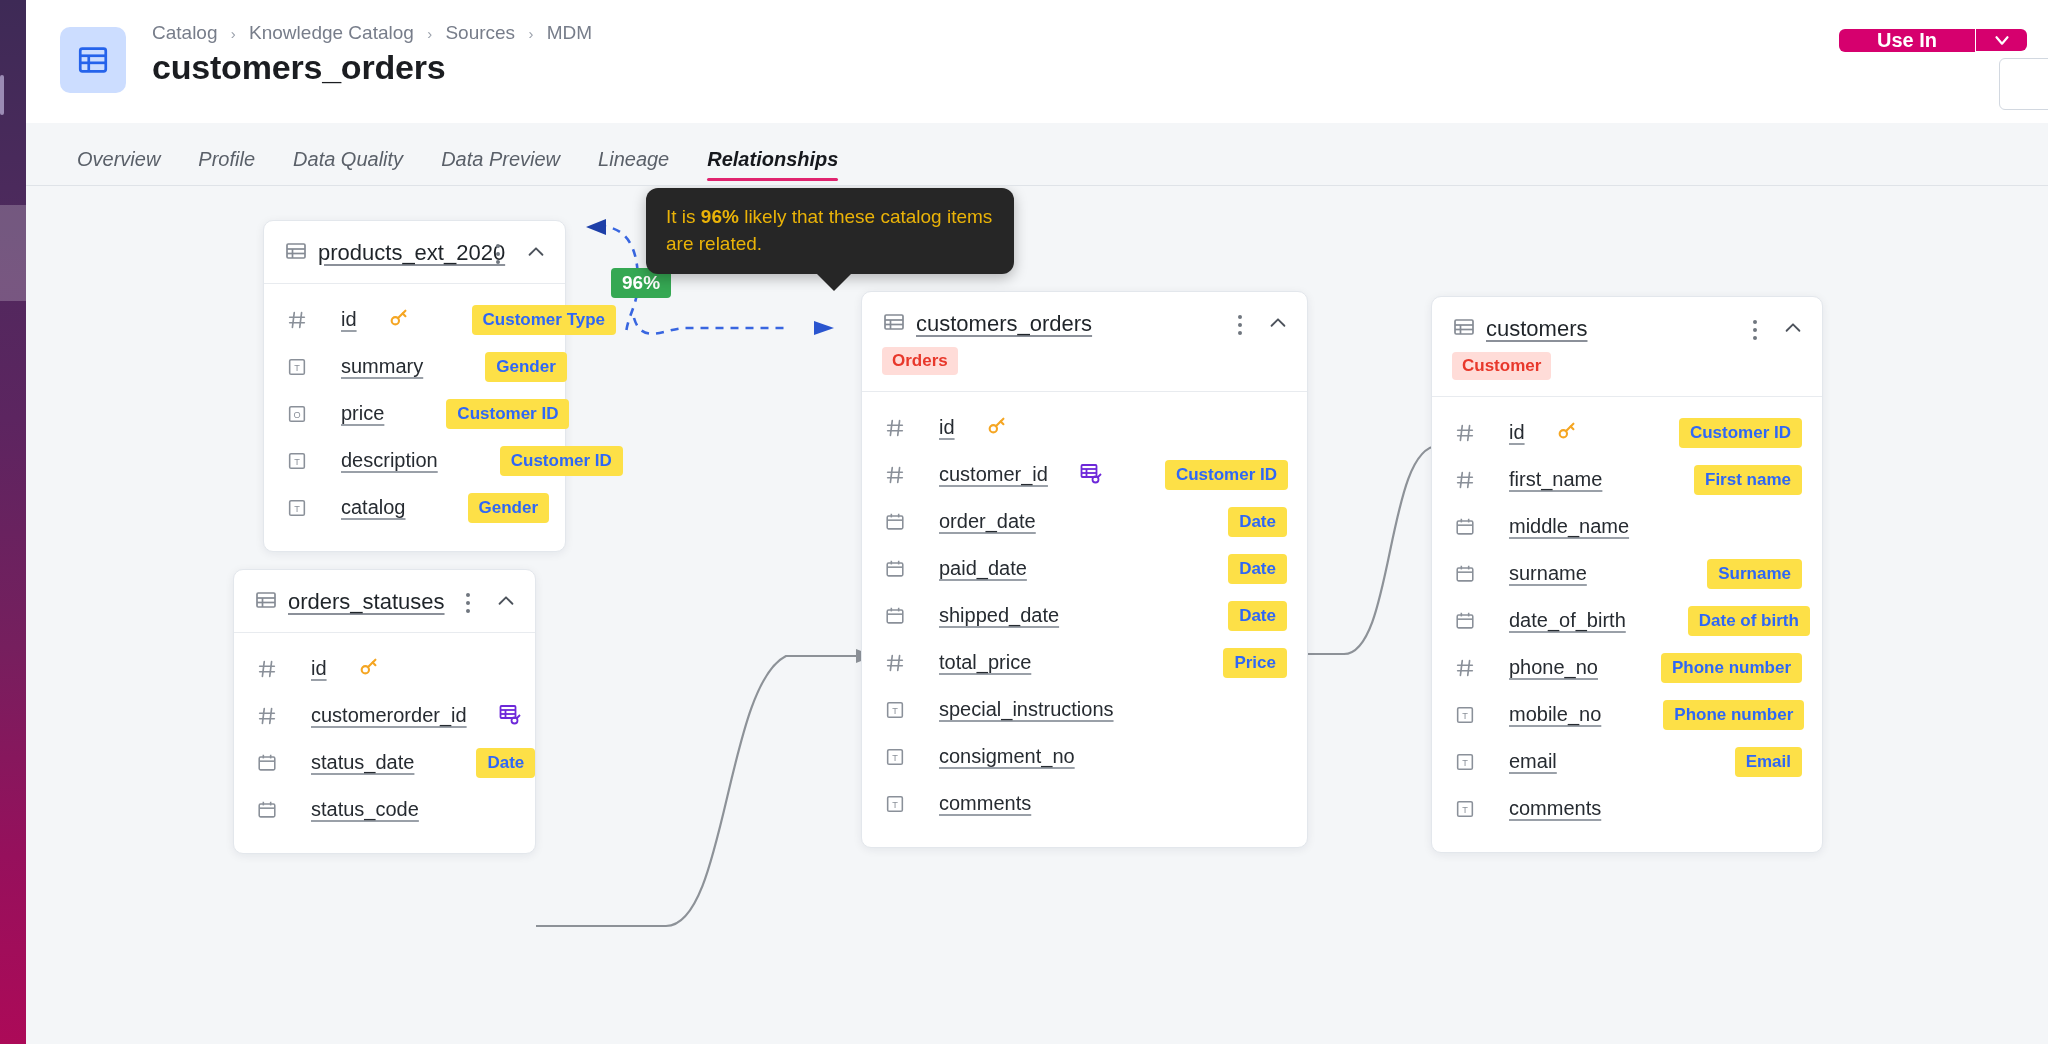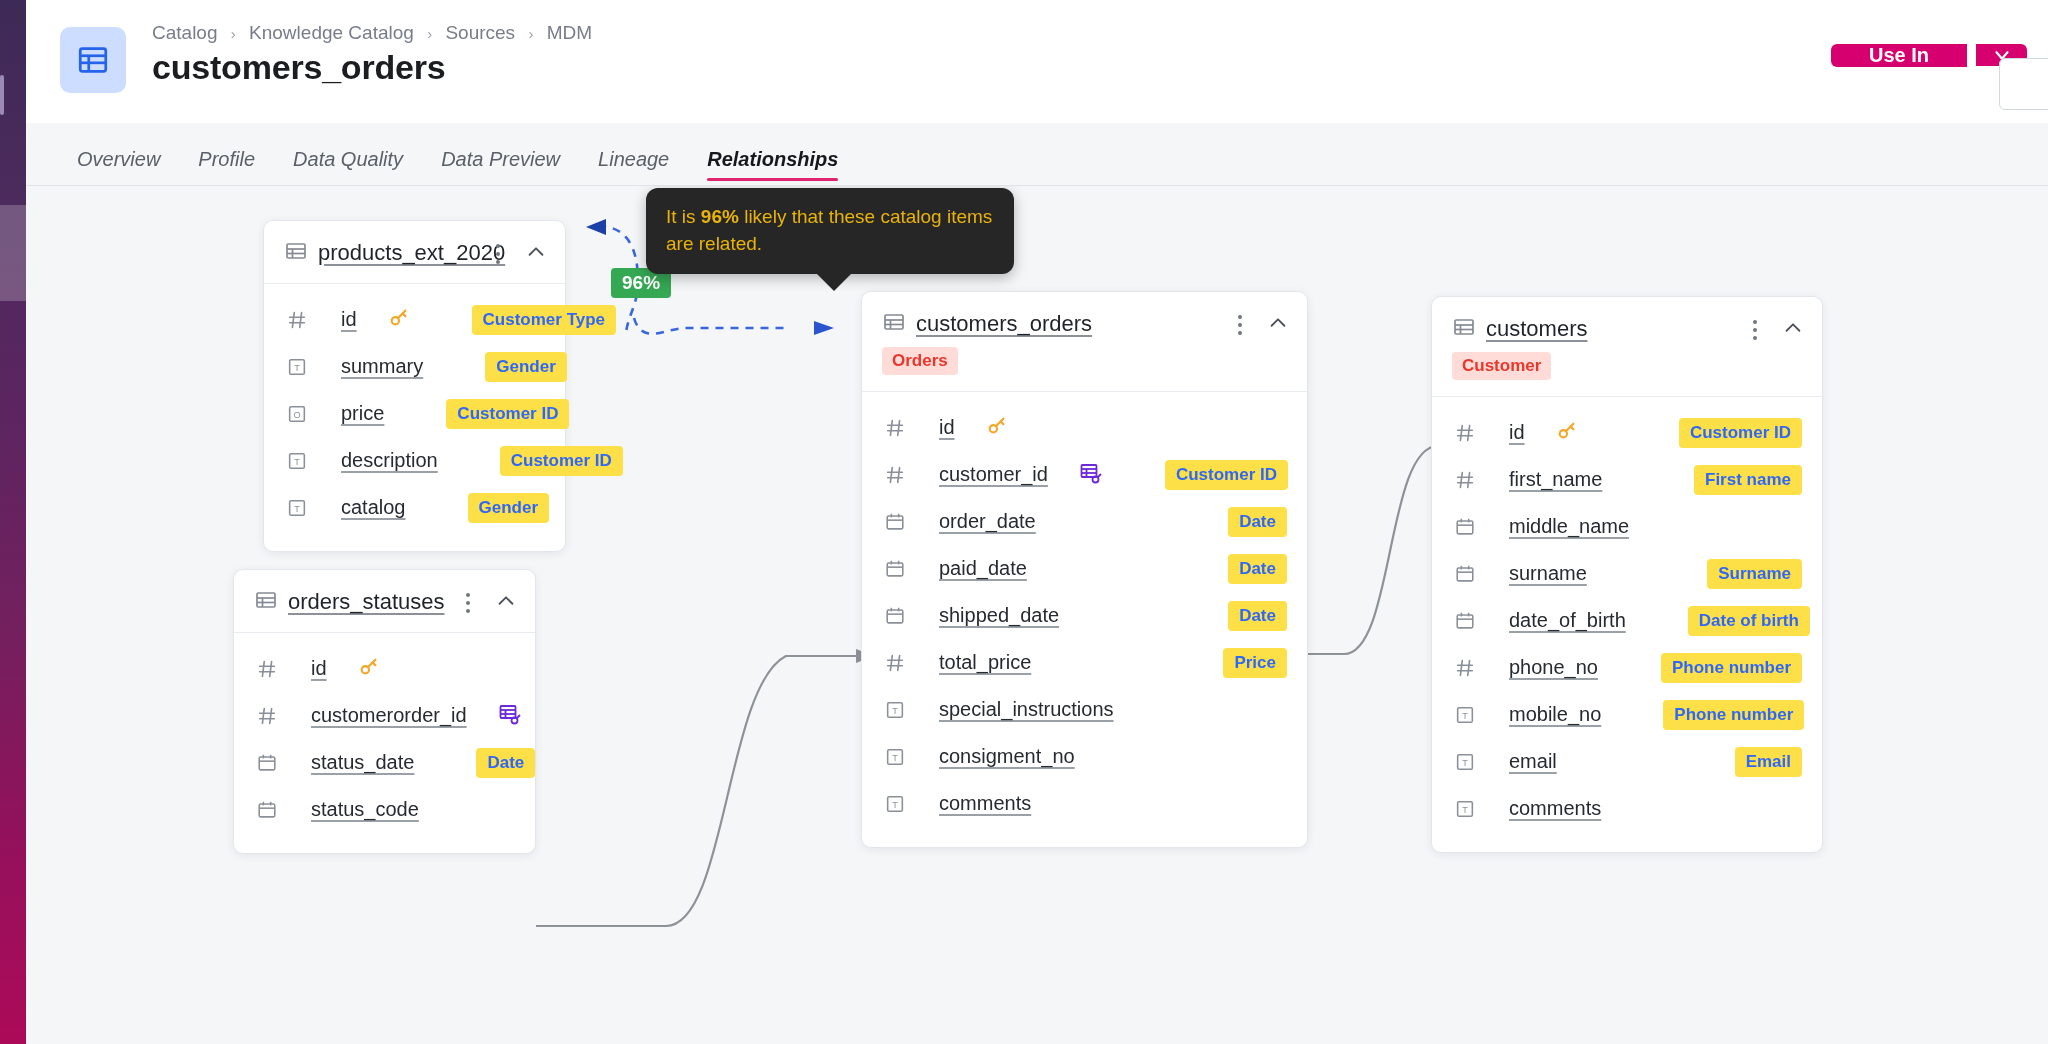--- a/index.html
+++ b/index.html
@@ -36,21 +36,21 @@
     position: absolute; left: 126px; top: 22px;
     font-size: 19px; color: #777d8a; white-space: nowrap;
   }
   .breadcrumb .sep { margin: 0 8px; color:#9aa0ab; font-size:15px; }
   .page-title {
     position: absolute; left: 126px; top: 48px;
     font-size: 34px; font-weight: 700; color: #1b1d21; letter-spacing:-0.2px;
   }
   .use-in-wrap {
     position: absolute; right: 21px; top: 29px; height: 52px;
-    display: flex; align-items: center; gap: 8px;
+    display: flex; align-items: flex-start;
   }
   .use-in {
     background: #d6006e; color:#fff; border:none;
     font-size: 20px; font-weight:700; padding: 0 38px;
     border-radius: 6px 0 0 6px; cursor:pointer;
     display:flex; align-items:center; justify-content:center;
   }
   .use-in-caret {
     background: #d6006e; color:#fff; border:none; width:52px;
     border-left: 1px solid #ffffff; border-radius: 0 6px 6px 0; cursor:pointer;

